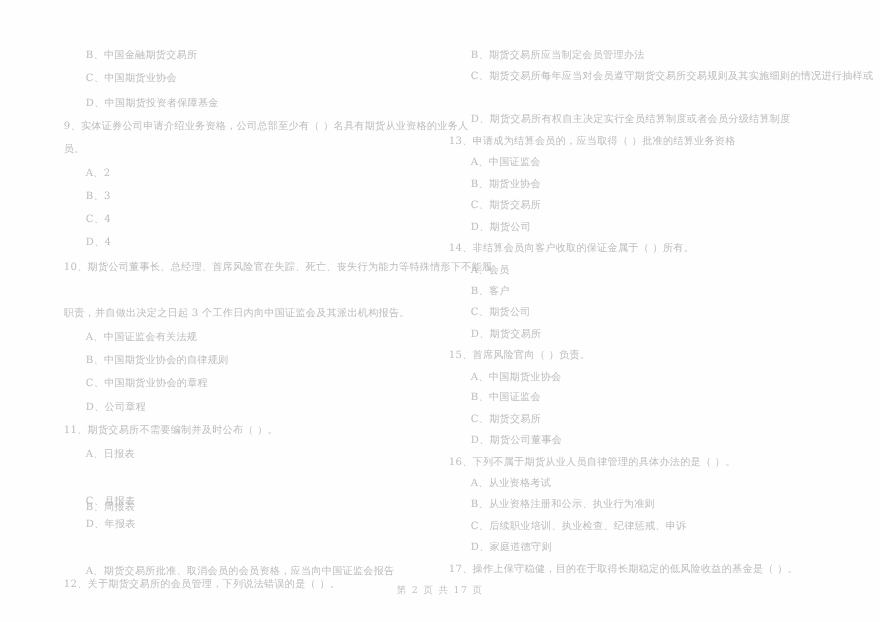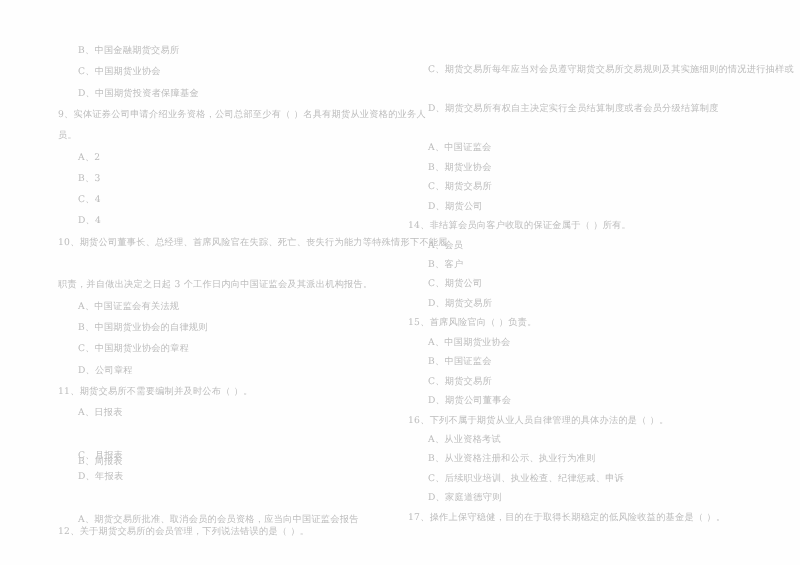--- a/index.html
+++ b/index.html
@@ -79,22 +79,24 @@
       <div class="line opt" style="top: 364.5px; left: 0px;">D、公司章程</div>
       <div class="line q" style="top: 385.8px; left: 0px;">11、期货交易所不需要编制并及时公布（     ）。</div>
       <div class="line opt" style="top: 407.1px; left: 0px;">A、日报表</div>
       <div class="line opt" style="top: 428.4px; left: 0px; margin-top: 28px;">B、周报表</div>
       <div class="line opt" style="top: 449.7px; left: 0px;">C、月报表</div>
       <div class="line opt" style="top: 471px; left: 0px;">D、年报表</div>
       <div class="line q" style="top: 492.3px; left: 0px; margin-top: 34px;">12、关于期货交易所的会员管理，下列说法错误的是（     ）。</div>
       <div class="line opt" style="top: 513.6px; left: 0px;">A、期货交易所批准、取消会员的会员资格，应当向中国证监会报告</div>
     </div>
   <div class="col col-right" id="right-col">
+      <div class="line opt" style="top: 45px; left: 0px;">B、期货交易所应当制定会员管理办法</div>
       <div class="line opt" style="top: 64.45px; left: 0px;">C、期货交易所每年应当对会员遵守期货交易所交易规则及其实施细则的情况进行抽样或</div>
       <div class="line opt" style="top: 103.35px; left: 0px;">D、期货交易所有权自主决定实行全员结算制度或者会员分级结算制度</div>
+      <div class="line q" style="top: 122.8px; left: 0px;">13、申请成为结算会员的，应当取得（     ）批准的结算业务资格</div>
       <div class="line opt" style="top: 142.25px; left: 0px;">A、中国证监会</div>
       <div class="line opt" style="top: 161.7px; left: 0px;">B、期货业协会</div>
       <div class="line opt" style="top: 181.15px; left: 0px;">C、期货交易所</div>
       <div class="line opt" style="top: 200.6px; left: 0px;">D、期货公司</div>
       <div class="line q" style="top: 220.05px; left: 0px;">14、非结算会员向客户收取的保证金属于（     ）所有。</div>
       <div class="line opt" style="top: 239.5px; left: 0px;">A、会员</div>
       <div class="line opt" style="top: 258.95px; left: 0px;">B、客户</div>
       <div class="line opt" style="top: 278.4px; left: 0px;">C、期货公司</div>
       <div class="line opt" style="top: 297.85px; left: 0px;">D、期货交易所</div>
       <div class="line q" style="top: 317.3px; left: 0px;">15、首席风险官向（     ）负责。</div>
@@ -103,14 +105,15 @@
       <div class="line opt" style="top: 375.65px; left: 0px;">C、期货交易所</div>
       <div class="line opt" style="top: 395.1px; left: 0px;">D、期货公司董事会</div>
       <div class="line q" style="top: 414.55px; left: 0px;">16、下列不属于期货从业人员自律管理的具体办法的是（     ）。</div>
       <div class="line opt" style="top: 434px; left: 0px;">A、从业资格考试</div>
       <div class="line opt" style="top: 472.9px; left: 0px;">C、后续职业培训、执业检查、纪律惩戒、申诉</div>
       <div class="line opt" style="top: 453.45px; left: 0px;">B、从业资格注册和公示、执业行为准则</div>
       <div class="line opt" style="top: 492.35px; left: 0px;">D、家庭道德守则</div>
       <div class="line q" style="top: 511.8px; left: 0px;">17、操作上保守稳健，目的在于取得长期稳定的低风险收益的基金是（     ）。</div>
     </div>
 
+  <div class="footer">第 2 页  共 17 页</div>
 
 </div>
 
 </body></html>

